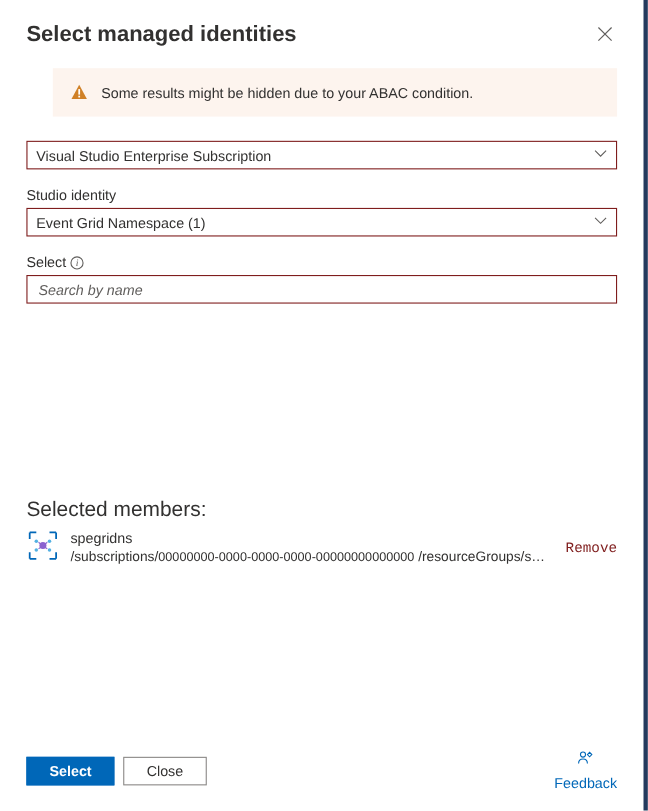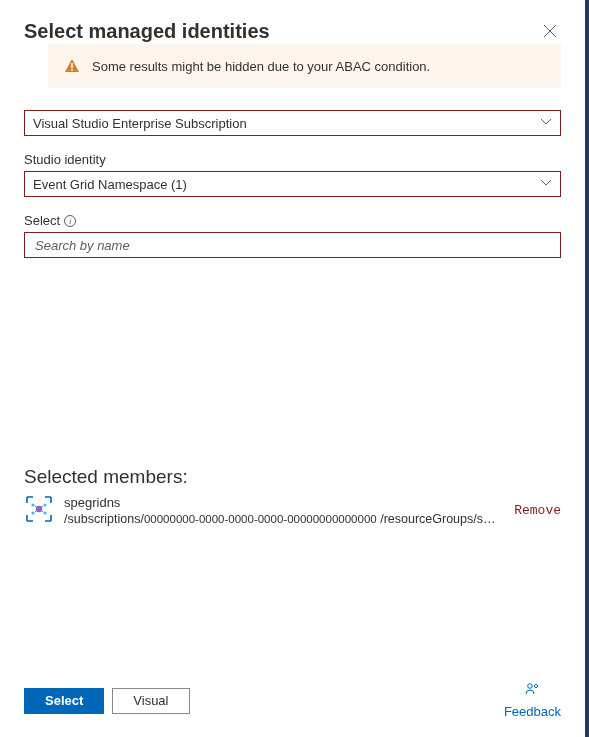--- a/index.html
+++ b/index.html
@@ -16,20 +16,21 @@
     position: relative;
     border-right: 4px solid #243a5e;
     padding: 20px 24px 0 24px;
     display: flex;
     flex-direction: column;
   }
   .header-row {
     display: flex;
     align-items: flex-start;
     justify-content: space-between;
+    margin-bottom: 18px;
   }
   .title {
     font-size: 20px;
     font-weight: 600;
     color: #323130;
   }
   .close-btn {
     cursor: pointer;
     padding: 4px;
     line-height: 1;
@@ -80,21 +81,21 @@
     border-radius: 50%; display: inline-flex; align-items: center;
     justify-content: center; font-size: 9px; color: #605e5c;
     font-style: italic; font-family: serif;
   }
   .spacer { flex: 1 1 auto; }
   .selected-title { font-size: 19px; margin-bottom: 6px; }
   .member-row {
     display: flex;
     align-items: flex-start;
     gap: 10px;
-    margin-bottom: 8px;
+    margin-bottom: 20px;
   }
   .member-icon {
     width: 30px; height: 30px; flex-shrink: 0;
   }
   .member-text {
     flex: 1 1 auto;
     min-width: 0;
     font-size: 13px;
     line-height: 1.35;
   }
@@ -231,21 +232,21 @@
         <div class="member-path">
           <span>/subscriptions/</span><span style="font-size:11.5px;">00000000-0000-0000-0000-00000000000000</span> <span>/resourceGroups/sp…</span>
         </div>
       </div>
       <div class="remove-link">Remove</div>
     </div>
   </div>
 
   <div class="footer">
     <div class="btn btn-primary">Select</div>
-    <div class="btn">Visual</div>
+    <div class="btn">Close</div>
     <div class="footer-spacer"></div>
     <div class="feedback">
       <svg width="16" height="16" viewBox="0 0 16 16">
         <circle cx="6" cy="4" r="2.3" fill="none" stroke="#0067b8" stroke-width="1"></circle>
         <path d="M2 12 Q2 8 6 8 Q10 8 10 12" fill="none" stroke="#0067b8" stroke-width="1"></path>
         <path d="M10 4 L12 2 L14 4 L12 6 Z" fill="none" stroke="#0067b8" stroke-width="1"></path>
       </svg>
       <span>Feedback</span>
     </div>
   </div>

